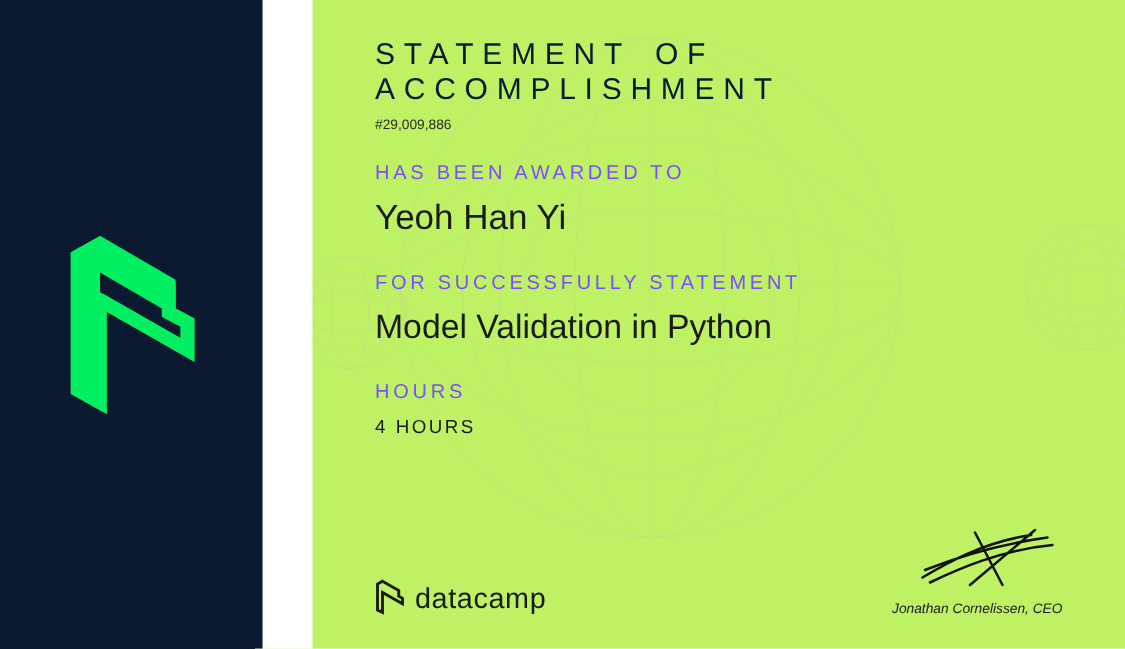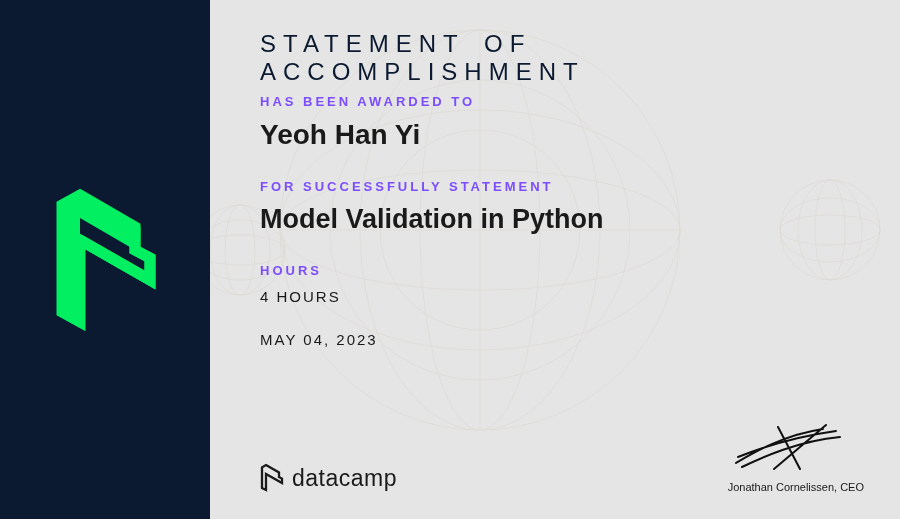--- a/index.html
+++ b/index.html
@@ -1,31 +1,31 @@
 <!DOCTYPE html>
 <html><head>
 <meta charset="utf-8">
 <style>
   * { margin: 0; padding: 0; box-sizing: border-box; }
   body { width: 900px; height: 519px; font-family: -apple-system, BlinkMacSystemFont, "Segoe UI", Helvetica, Arial, sans-serif; overflow: hidden; }
   .certificate { display: flex; width: 900px; height: 519px; }
   .sidebar { width: 210px; background: #0b1a30; display: flex; align-items: center; justify-content: center; }
-  .main { flex: 1; background: #e5e5e5; position: relative; padding: 30px 50px 26px 50px; overflow: hidden; }
+  .main { flex: 1; background: #bef264; position: relative; padding: 30px 50px 26px 50px; overflow: hidden; margin-left: 40px; }
   .bg-decor { position: absolute; inset: 0; pointer-events: none; opacity: 0.28; }
   .title { font-size: 24px; letter-spacing: 7px; color: #0b1a30; font-weight: 500; margin-bottom: 8px; word-spacing: 6px; }
   .cert-id { font-size: 11px; color: #2b2b2b; margin-bottom: 24px; }
-  .label { font-size: 13px; letter-spacing: 3px; color: #7b4dff; font-weight: 700; margin-bottom: 10px; }
-  .recipient { font-size: 28px; color: #1a1a1a; font-weight: 700; margin-bottom: 28px; }
-  .course { font-size: 27px; color: #1a1a1a; font-weight: 700; margin-bottom: 28px; }
+  .label { font-size: 16px; letter-spacing: 3px; color: #7b4dff; font-weight: 400; margin-bottom: 10px; }
+  .recipient { font-size: 28px; color: #1a1a1a; font-weight: 400; margin-bottom: 28px; }
+  .course { font-size: 27px; color: #1a1a1a; font-weight: 400; margin-bottom: 28px; }
   .length-val { font-size: 15px; letter-spacing: 2px; color: #1a1a1a; font-weight: 400; margin-bottom: 26px; }
   .date-val { font-size: 15px; letter-spacing: 2px; color: #1a1a1a; font-weight: 500; margin-bottom: 26px; }
-  .footer { position: absolute; bottom: 26px; left: 50px; right: 36px; display: flex; align-items: flex-end; justify-content: space-between; }
+  .footer { position: absolute; bottom: 26px; left: 50px; right: 50px; display: flex; align-items: flex-end; justify-content: space-between; }
   .brand { display: flex; align-items: center; gap: 8px; }
   .brand-text { font-size: 23px; color: #1a1a1a; letter-spacing: 0.5px; font-weight: 400; }
-  .sig-block { text-align: left; }
+  .sig-block { text-align: right; font-style: italic; }
   .sig-name { font-size: 11px; color: #1a1a1a; margin-top: 4px; }
   .content { position: relative; z-index: 2; }
 </style>
 </head>
 <body>
 
 <div class="certificate">
 
   <div class="sidebar">
     <svg width="110" height="160" viewBox="0 0 110 160">
@@ -63,31 +63,31 @@
           <ellipse cx="0" cy="0" rx="50" ry="15"></ellipse>
           <ellipse cx="0" cy="0" rx="15" ry="50"></ellipse>
           <ellipse cx="0" cy="0" rx="50" ry="32"></ellipse>
           <ellipse cx="0" cy="0" rx="32" ry="50"></ellipse>
         </g>
       </g>
     </svg>
 
     <div class="content">
       <h1 class="title">STATEMENT OF ACCOMPLISHMENT</h1>
+      <div class="cert-id">#29,009,886</div>
 
       <div class="label">HAS BEEN AWARDED TO</div>
       <div class="recipient">Yeoh Han Yi</div>
 
       <div class="label">FOR SUCCESSFULLY STATEMENT</div>
       <div class="course">Model Validation in Python</div>
 
       <div class="label">HOURS</div>
       <div class="length-val">4 HOURS</div>
 
-      <div class="date-val">MAY 04, 2023</div>
     </div>
 
     <div class="footer">
       <div class="brand">
         <svg width="24" height="30" viewBox="0 0 24 30">
           <path d="M6 2 L19 9.5 L19 14 L22 15.6 L22 20 L6 11 L6 27 L2 25 L2 4.3 Z" fill="none" stroke="#1a1a1a" stroke-width="2.3" stroke-linejoin="miter"></path>
         </svg>
         <span class="brand-text">datacamp</span>
       </div>
       <div class="sig-block">

